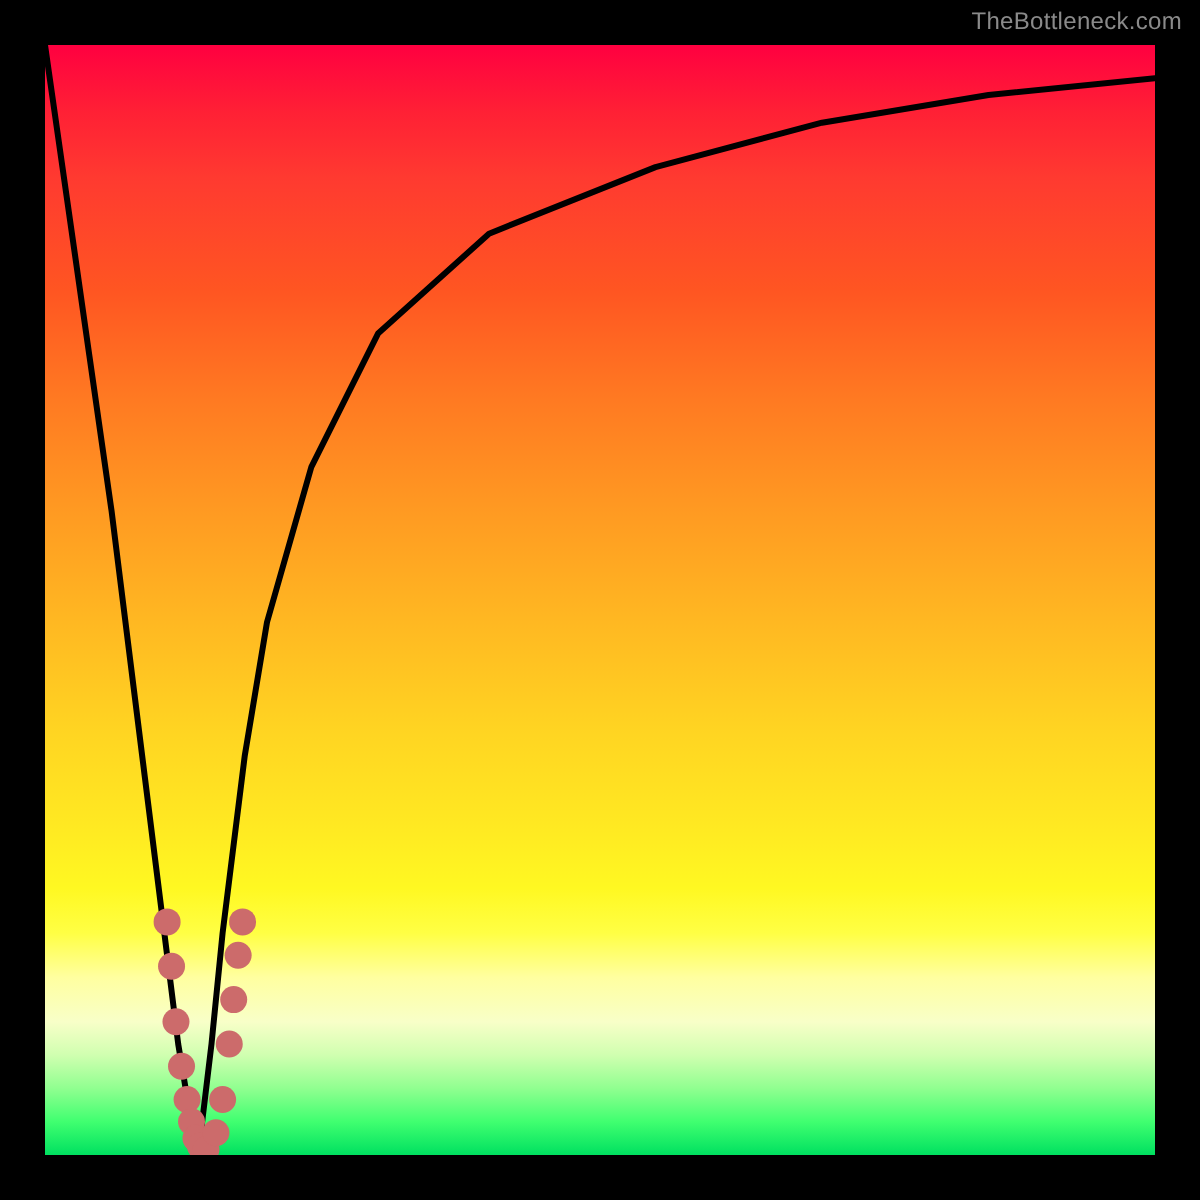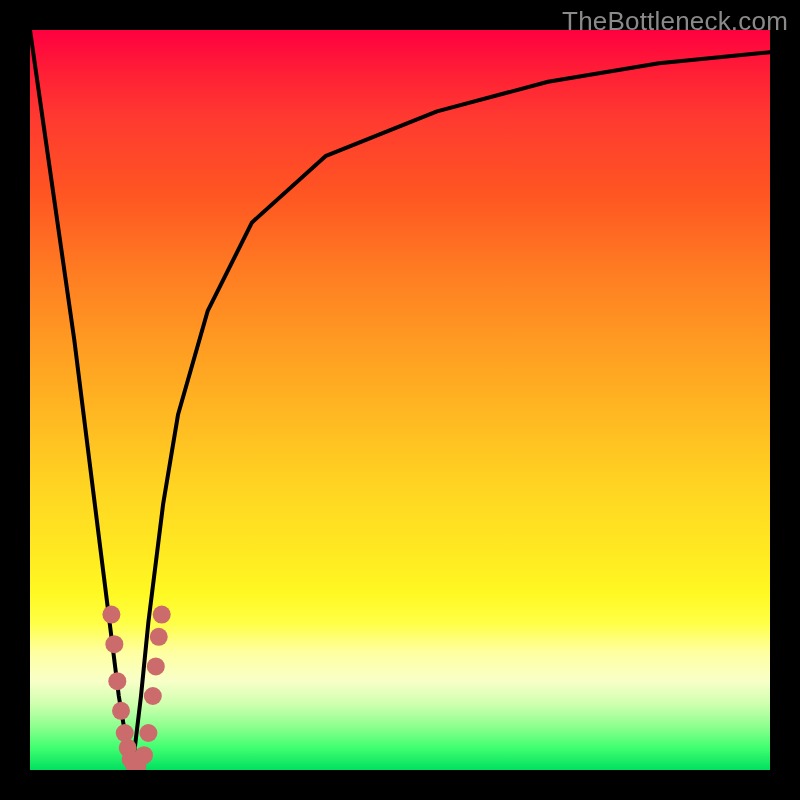--- a/index.html
+++ b/index.html
@@ -33,21 +33,21 @@
       #d0ffb0 91%,
       #90ff90 94%,
       #40ff70 97%,
       #00e060 100%);
   }
   .watermark {
     position: absolute;
     top: 6px;
     right: 12px;
     font-family: Arial, Helvetica, sans-serif;
-    font-size: 26px;
+    font-size: 16px;
     font-weight: 500;
     color: #8a8a8a;
     letter-spacing: 0.2px;
   }
   svg.curves {
     position: absolute;
     left: 0; top: 0;
     width: 740px; height: 740px;
   }
   .marker {

